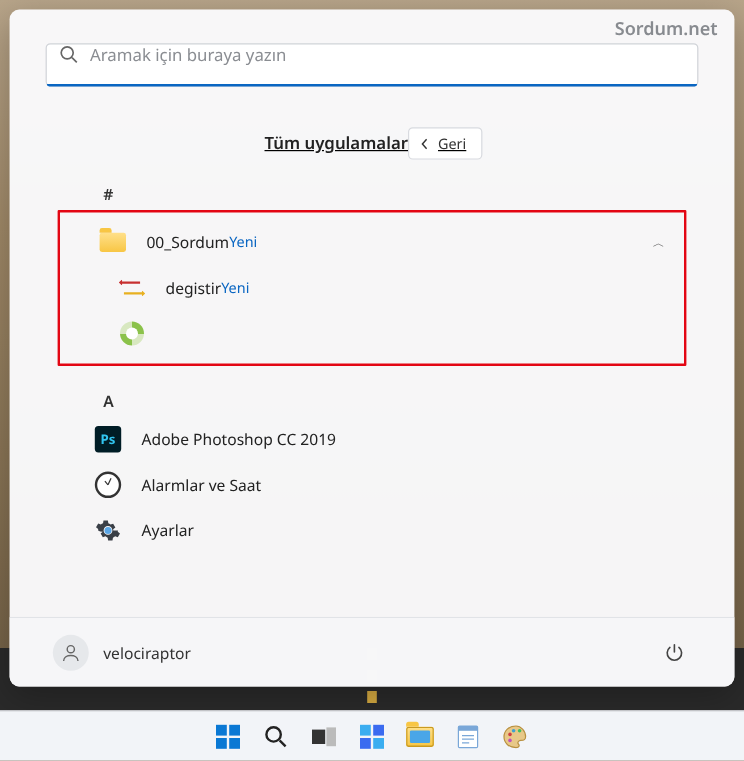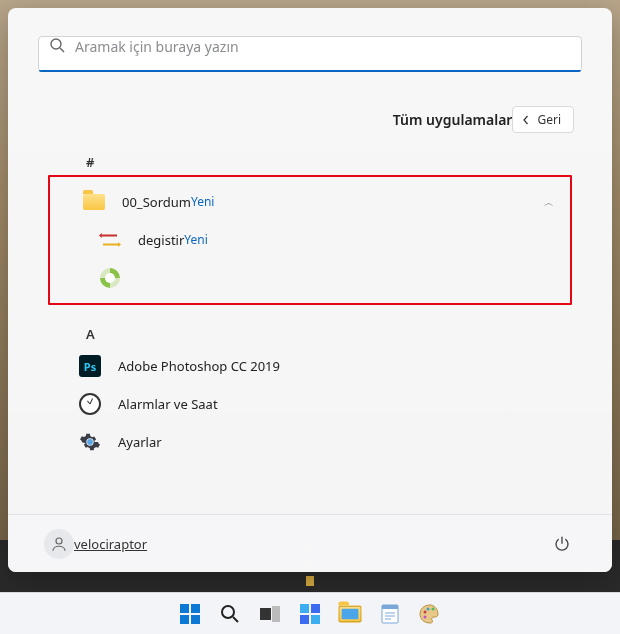--- a/index.html
+++ b/index.html
@@ -73,22 +73,23 @@
     outline: none;
     font-size: 14px;
     color: #666;
     flex: 1;
     background: transparent;
   }
   .search-box input::placeholder { color: #8a8d92; }
   .header-row {
     display: flex;
     align-items: center;
-    justify-content: flex-end;
+    justify-content: center;
     margin: 34px 38px 0 40px;
+    text-decoration: underline;
   }
   .header-title { font-size: 14px; font-weight: 600; color: #222; }
   .back-btn {
     display: flex;
     align-items: center;
     gap: 6px;
     font-size: 12px;
     color: #333;
     background: #fff;
     border: 1px solid #d8dadf;
@@ -133,21 +134,21 @@
   .footer {
     height: 58px;
     border-top: 1px solid #e1e3e7;
     background: rgba(246,246,248,0.9);
     border-radius: 0 0 8px 8px;
     display: flex;
     align-items: center;
     padding: 0 36px;
     justify-content: space-between;
   }
-  .user-chip { display: flex; align-items: center; font-size: 13px; color: #333; cursor: pointer; text-decoration: underline;}
+  .user-chip { display: flex; align-items: center; gap: 12px; font-size: 13px; color: #333; cursor: pointer;}
   .avatar {
     width: 30px; height: 30px;
     border-radius: 50%;
     background: #e6e8eb;
     display: flex;
     align-items: center;
     justify-content: center;
   }
   .power-btn { width: 28px; height: 28px; display:flex;align-items:center;justify-content:center;cursor:pointer; }
   .taskbar {
@@ -178,20 +179,21 @@
   .swap-ic { width:22px; height:14px; position:relative;}
   .swap-ic::before{content:"";position:absolute;top:0;left:0;right:4px;height:5px;background:#c73030;clip-path:polygon(0 50%,15% 0,15% 30%,100% 30%,100% 70%,15% 70%,15% 100%);}
   .swap-ic::after{content:"";position:absolute;bottom:0;left:4px;right:0;height:5px;background:#e8b020;clip-path:polygon(100% 50%,85% 0,85% 30%,0 30%,0 70%,85% 70%,85% 100%);}
 </style>
 </head>
 <body>
 
 <div class="road"></div>
 
 <div class="start-panel">
+  <div class="watermark">Sordum.net</div>
 
   <div class="search-box">
     <svg width="16" height="16" viewBox="0 0 16 16">
         <circle cx="7" cy="7" r="5" fill="none" stroke="#666" stroke-width="1.4"></circle>
         <line x1="11" y1="11" x2="15" y2="15" stroke="#666" stroke-width="1.4"></line>
       </svg>
     <input type="text" placeholder="Aramak için buraya yazın" style="">
   </div>
 
   <div class="header-row">

